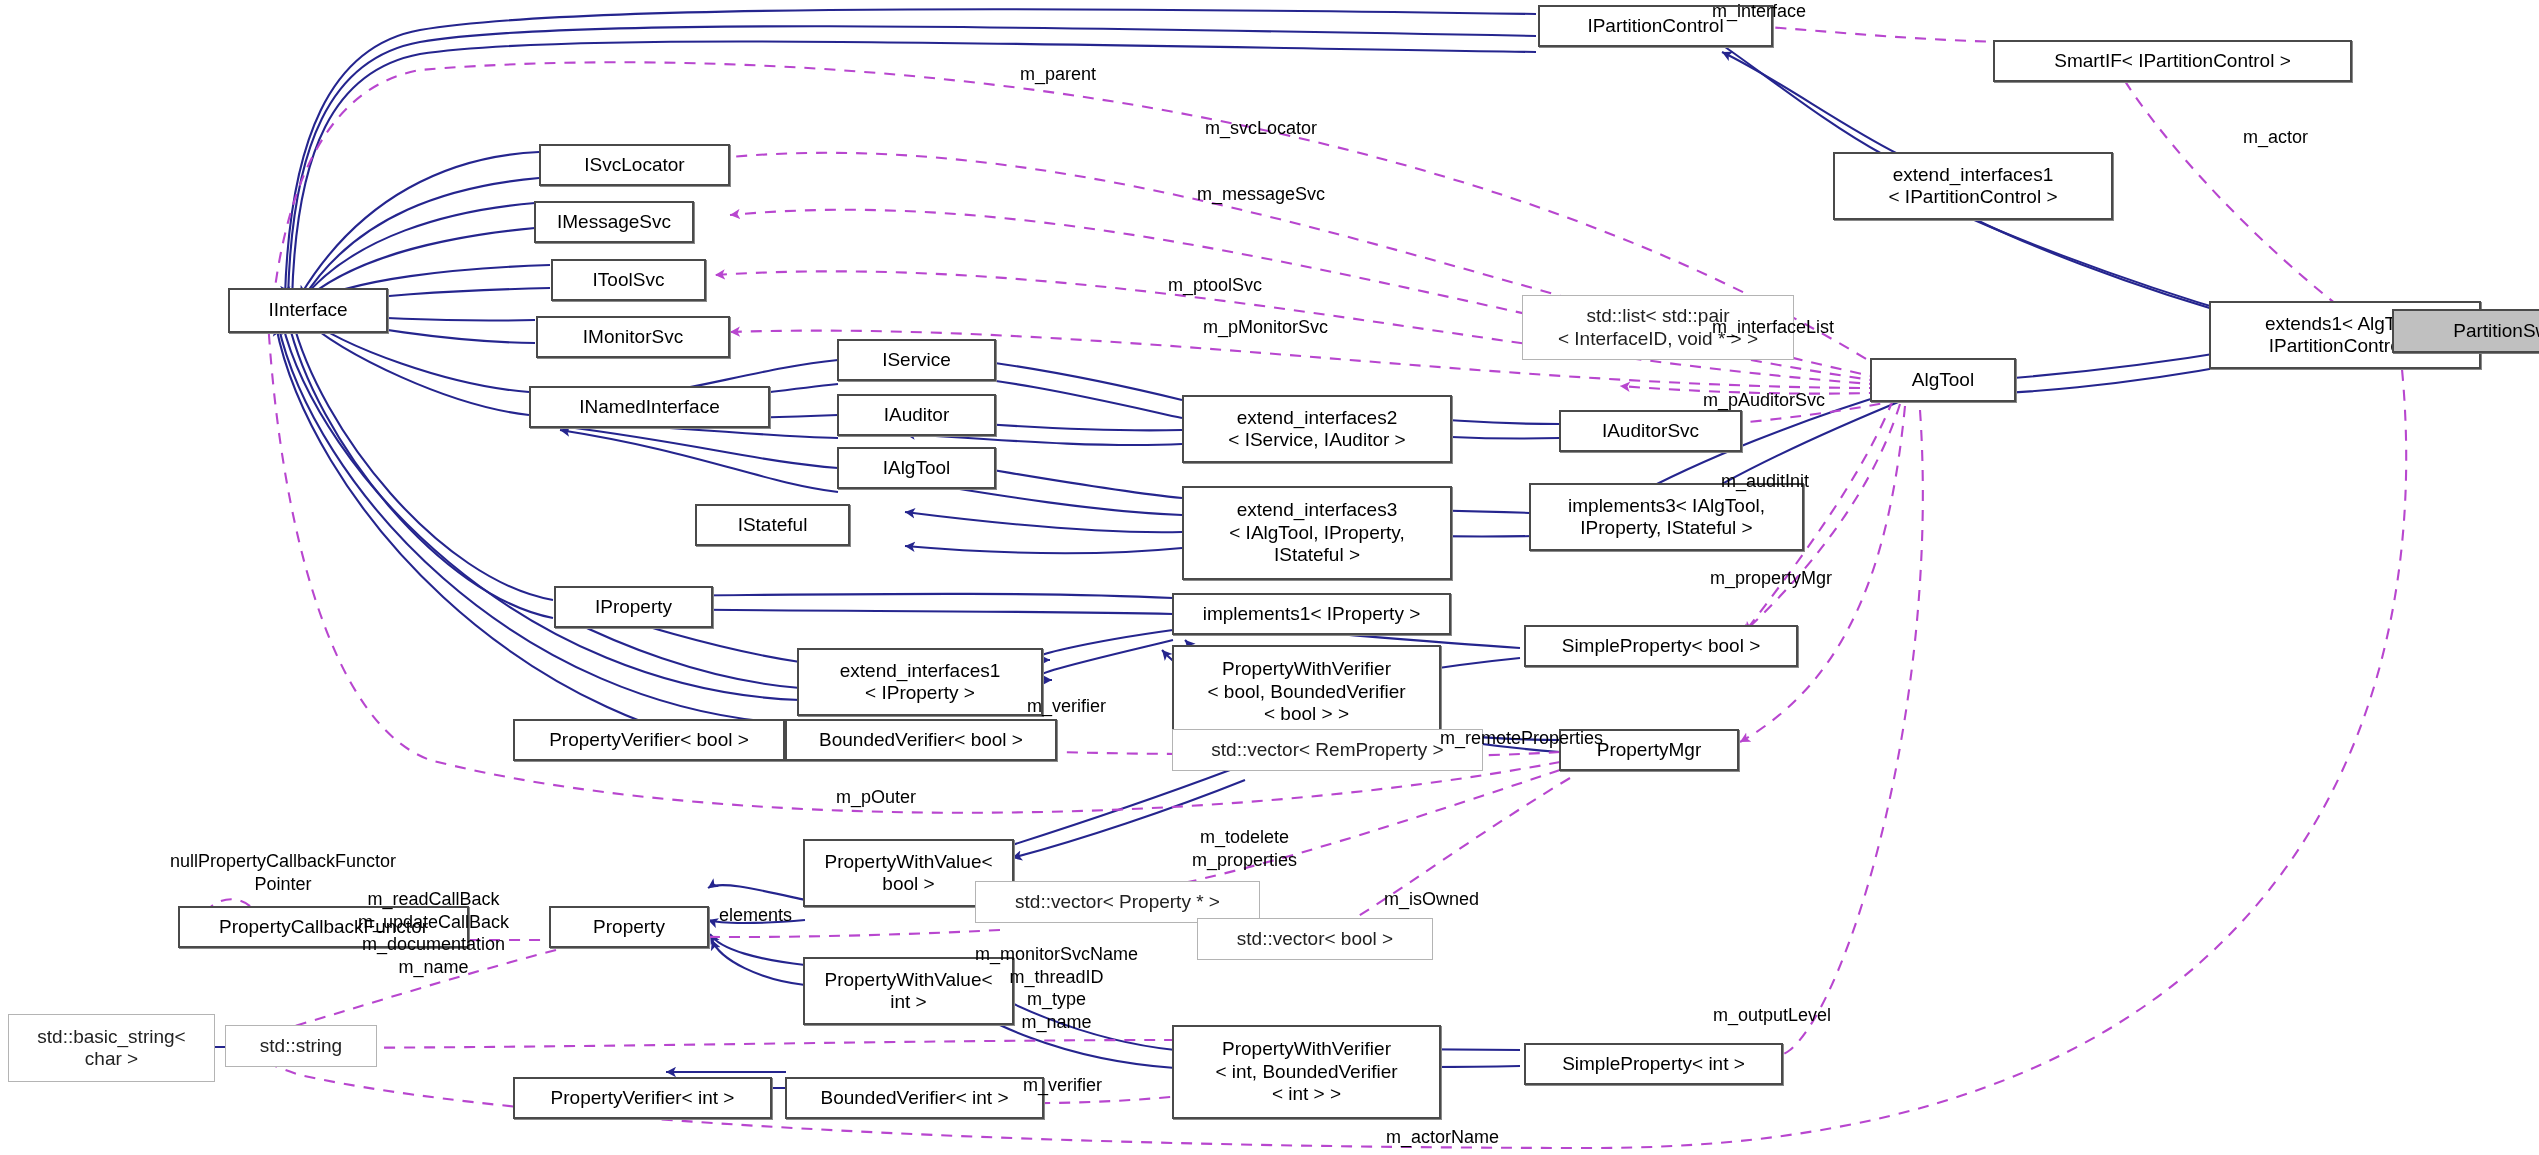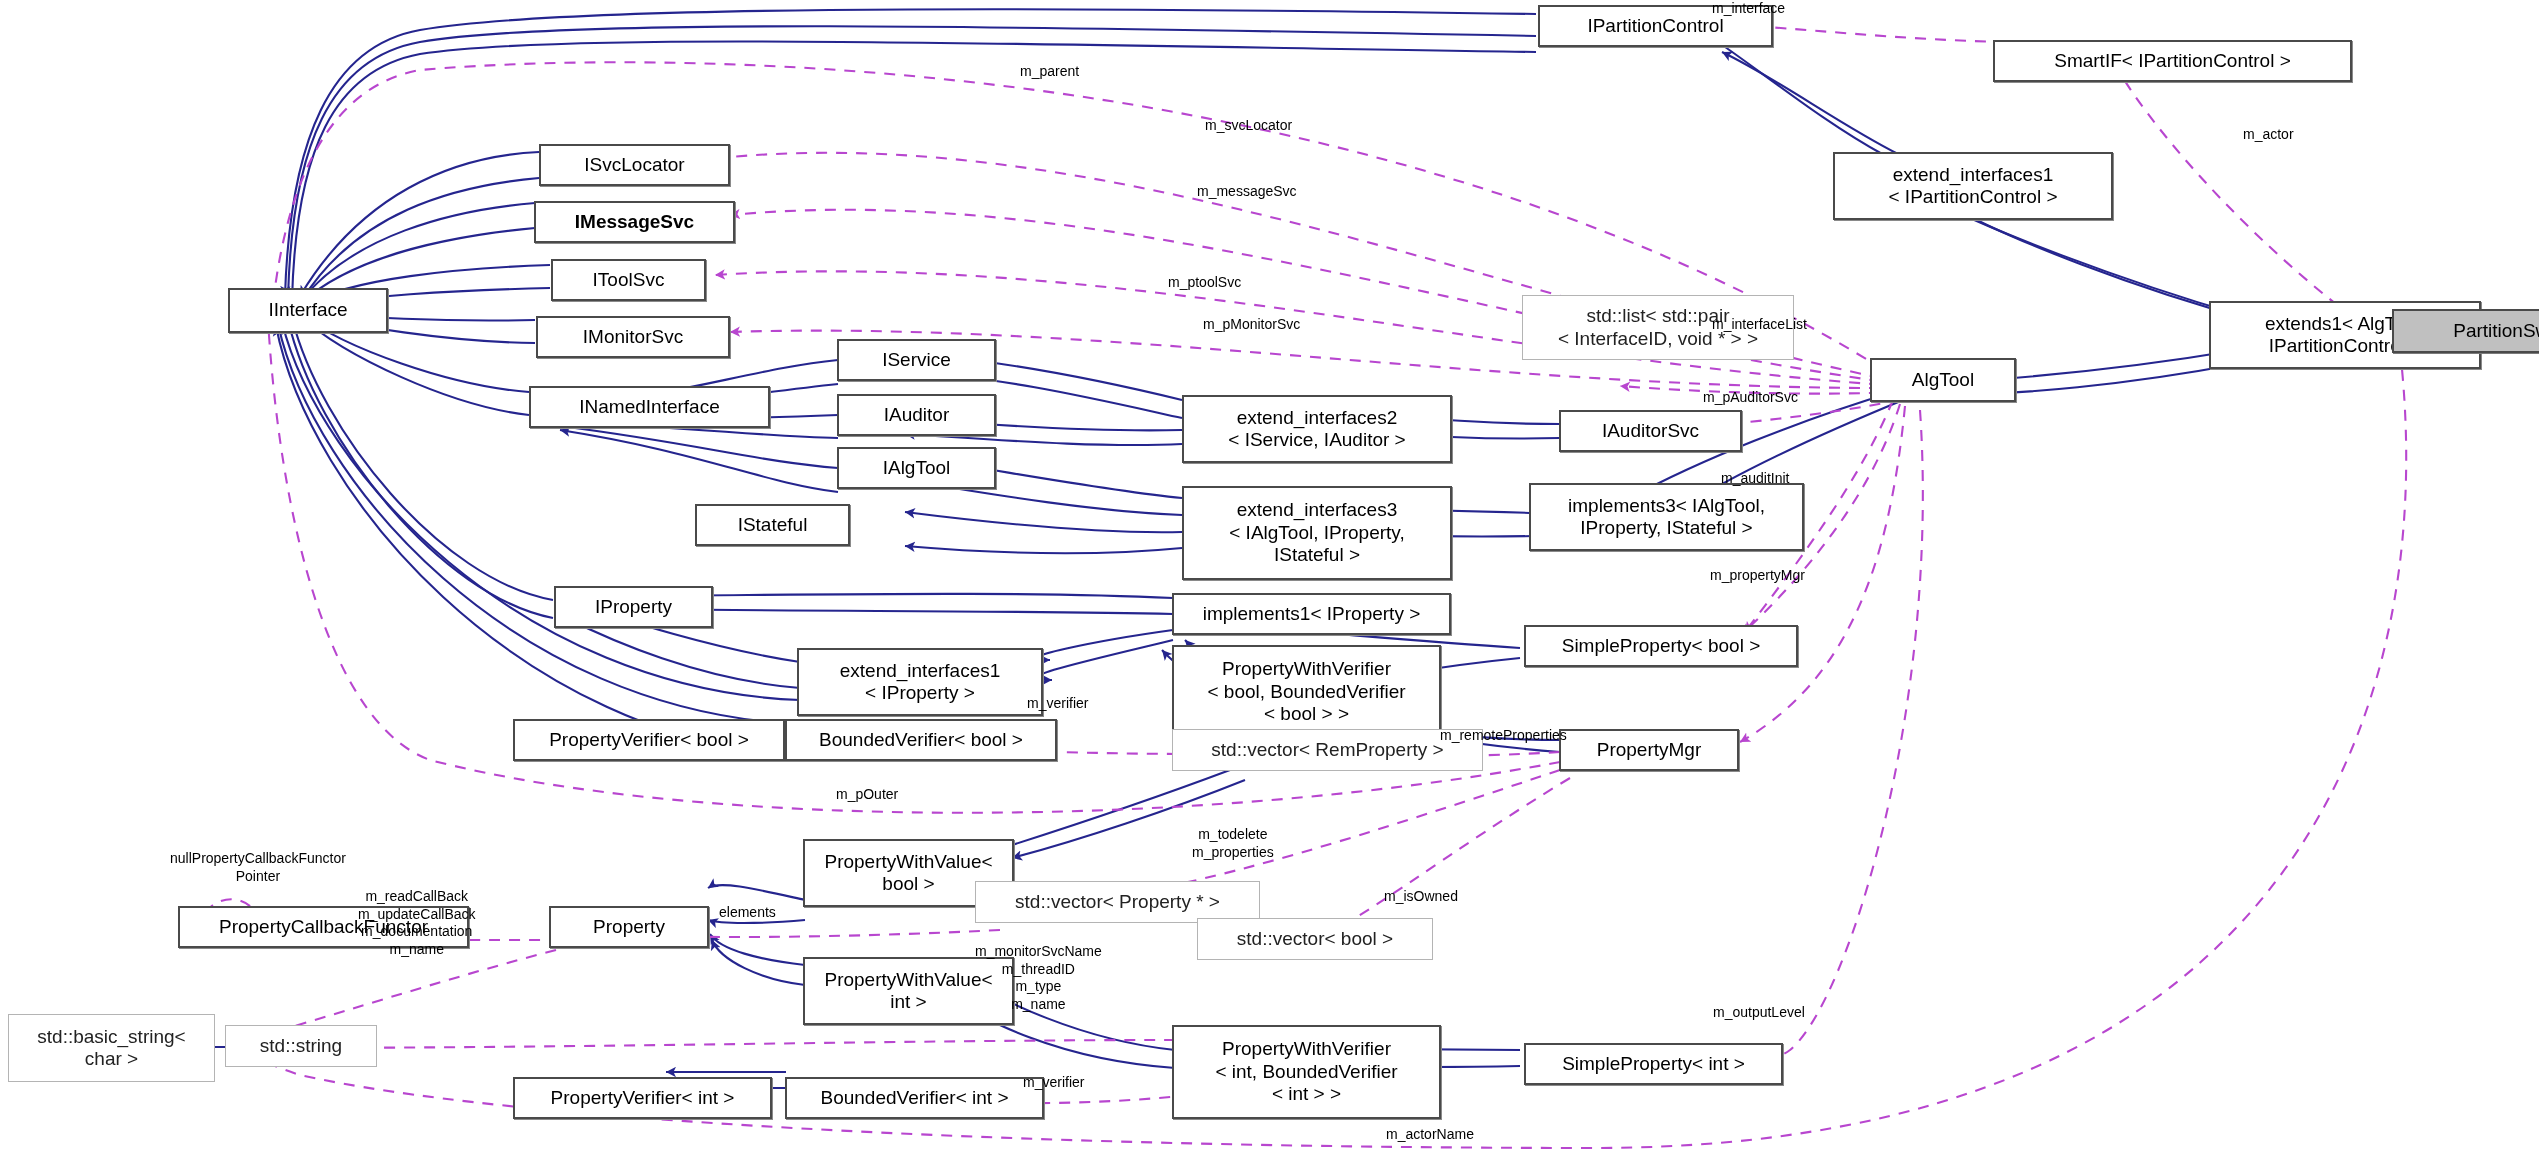--- a/index.html
+++ b/index.html
@@ -49,21 +49,21 @@
     border: 1px solid #b4b4b4;
     color: #222222;
   }
   .node.focus {
     background: #c0c0c0;
     border: 2px solid #4a4a4a;
     box-shadow: 1px 1px 0 0 #7a7a7a;
   }
   .edge-label {
     position: absolute;
-    font-size: 14px;
+    font-size: 18px;
     color: #000000;
     white-space: pre;
     text-align: center;
     line-height: 1.25;
     z-index: 6;
     pointer-events: none;
   }
   .inherit {
     stroke: #25258e;
     stroke-width: 2.1;
@@ -243,21 +243,21 @@
 
       <path class="usage" marker-end="url(#use-arrow)" d="M 1920,410 C 1940,700 1850,1000 1790,1050 C 1760,1072 1720,1062 1680,1056"></path>
 
       <path class="usage" marker-end="url(#use-arrow)" d="M 1893,400 C 1860,480 1800,560 1745,632"></path>
     </g>
   </svg>
 
   <div>
       <div class="node thick" style="left: 228px; top: 288px; width: 160px; height: 45px;">IInterface</div>
       <div class="node thick" style="left: 539px; top: 144px; width: 191px; height: 42px;">ISvcLocator</div>
-      <div class="node thick" style="left: 534px; top: 201px; width: 201px; height: 42px; font-weight: bold;">IMessageSvc</div>
+      <div class="node thick" style="left: 534px; top: 201px; width: 160px; height: 42px;">IMessageSvc</div>
       <div class="node thick" style="left: 551px; top: 259px; width: 155px; height: 42px;">IToolSvc</div>
       <div class="node thick" style="left: 536px; top: 316px; width: 194px; height: 42px;">IMonitorSvc</div>
       <div class="node thick" style="left: 529px; top: 386px; width: 241px; height: 42px;">INamedInterface</div>
       <div class="node thick" style="left: 837px; top: 339px; width: 159px; height: 42px;">IService</div>
       <div class="node thick" style="left: 837px; top: 394px; width: 159px; height: 42px;">IAuditor</div>
       <div class="node thick" style="left: 837px; top: 447px; width: 159px; height: 42px;">IAlgTool</div>
       <div class="node thick" style="left: 695px; top: 504px; width: 155px; height: 42px;">IStateful</div>
       <div class="node thick" style="left: 554px; top: 586px; width: 159px; height: 42px;">IProperty</div>
       <div class="node thick" style="left: 1538px; top: 5px; width: 235px; height: 42px;">IPartitionControl</div>
       <div class="node thick" style="left: 1993px; top: 40px; width: 359px; height: 42px;">SmartIF&lt; IPartitionControl &gt;</div>

